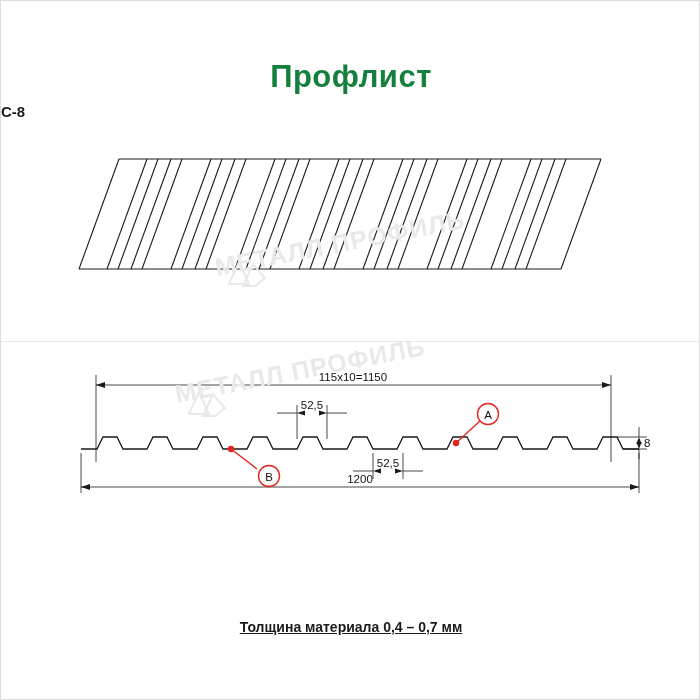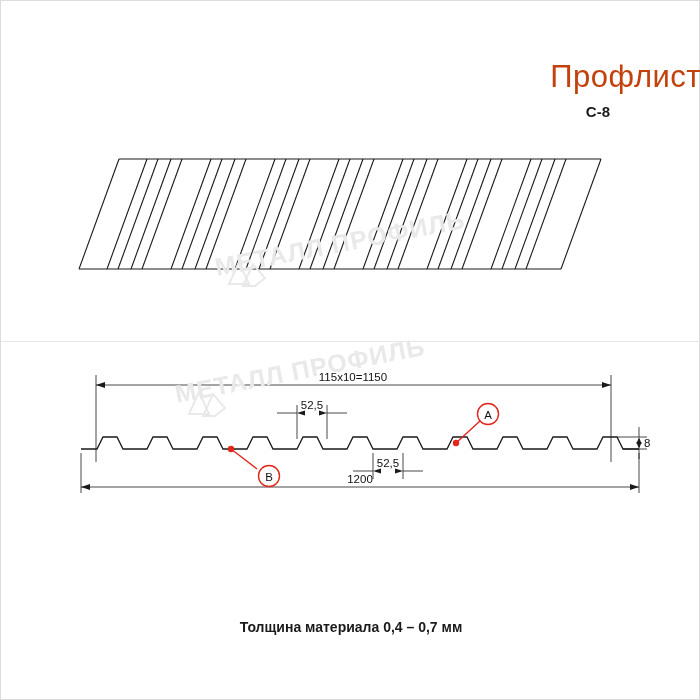--- a/index.html
+++ b/index.html
@@ -20,32 +20,32 @@
     width: 700px;
     height: 700px;
     box-sizing: border-box;
     border: 1px solid #dcdcdc;
   }
   .title {
     position: absolute;
     top: 58px;
     left: 0;
     width: 700px;
-    text-align: right;
+    text-align: center;
     font-size: 31px;
-    font-weight: normal;
+    font-weight: bold;
     letter-spacing: 0.5px;
-    color: #c2410c;
+    color: #15803d;
   }
   .subtitle {
     position: absolute;
     top: 102px;
     left: 0;
     width: 609px;
-    text-align: right;
+    text-align: left;
     font-size: 15px;
     font-weight: bold;
     color: #1a1a1a;
   }
   .iso-wrap {
     position: absolute;
     top: 140px;
     left: 60px;
     width: 580px;
     height: 180px;
@@ -67,20 +67,21 @@
   }
   .footer {
     position: absolute;
     top: 618px;
     left: 0;
     width: 700px;
     text-align: center;
     font-size: 14px;
     font-weight: bold;
     color: #1a1a1a;
+    text-decoration: underline;
   }
   .wm {
     position: absolute;
     pointer-events: none;
     font-size: 25px;
     font-weight: bold;
     color: #e9e9e9;
     letter-spacing: 1px;
     transform: rotate(-11deg);
     white-space: nowrap;

